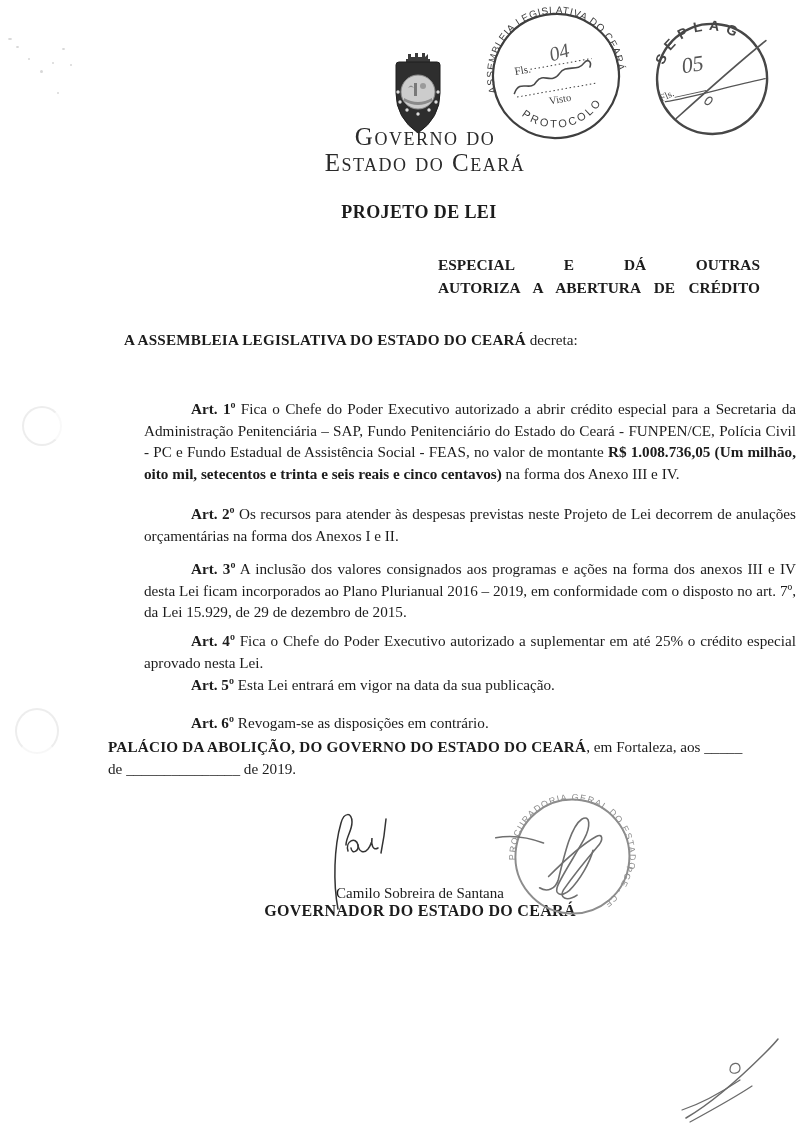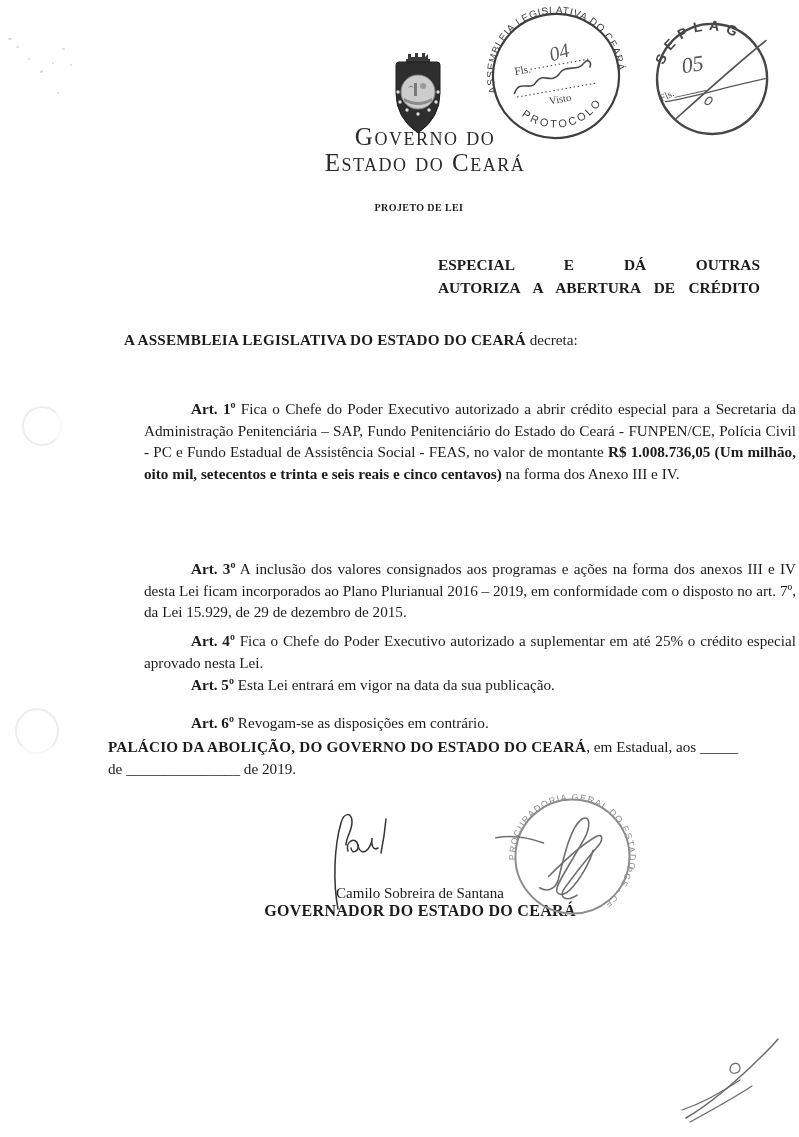--- a/index.html
+++ b/index.html
@@ -14,21 +14,21 @@
     font-variant:small-caps;color:#2a2a2a;line-height:1.05;}
   .org-name .l1{font-size:25px;letter-spacing:1.5px;}
   .org-name .l2{font-size:25px;letter-spacing:1.5px;}
   
   .stamp{position:absolute;}
   .stamp-assembleia{left:476px;top:2px;transform:rotate(-10deg);}
   .stamp-seplag{left:649px;top:19px;transform:rotate(4deg);}
   .stamp-pge{left:490px;top:790px;transform:rotate(5deg);}
   
   .doc-title{position:absolute;left:108px;top:202px;width:622px;text-align:center;
-    font-weight:bold;font-size:10px;letter-spacing:.4px;}
+    font-weight:bold;font-size:18px;letter-spacing:.4px;}
   .ementa{position:absolute;left:438px;top:253px;width:322px;font-weight:bold;
     font-size:15.4px;line-height:23px;}
   .ementa .just{text-align:justify;text-align-last:justify;}
   .preamble{position:absolute;left:108px;top:331px;width:652px;padding-left:16px;
     box-sizing:border-box;font-size:15.2px;}
   .preamble b{letter-spacing:.2px;margin-top:32px;}
   .article{position:absolute;left:108px;width:652px;font-size:15.2px;line-height:21.5px;
     text-align:justify;text-indent:47px;margin-left:36px;}
   .a1{top:383px;}.a2{top:488px;}.a3{top:543px;}.a4{top:615px;}.a5{top:659px;}.a6{top:697px;}
   .closing{position:absolute;left:108px;top:736px;width:652px;font-size:15.2px;line-height:22px;}
@@ -127,31 +127,32 @@
 
   <div class="ementa">
     <div class="just">ESPECIAL E DÁ OUTRAS</div>
     <div class="just">AUTORIZA A ABERTURA DE CRÉDITO</div>
   </div>
 
   <div class="preamble"><b>A ASSEMBLEIA LEGISLATIVA DO ESTADO DO CEARÁ</b><span> decreta:</span></div>
 
   <p class="article a1"><b>Art. 1º</b><span> Fica o Chefe do Poder Executivo autorizado a abrir crédito especial para a Secretaria da Administração Penitenciária – SAP, Fundo Penitenciário do Estado do Ceará - FUNPEN/CE, Polícia Civil - PC e Fundo Estadual de Assistência Social  - FEAS, no valor de montante </span><b>R$ 1.008.736,05 (Um milhão, oito mil, setecentos e trinta e seis reais e cinco centavos)</b><span>  na forma dos Anexo III e IV.</span></p>
 
+  <p class="article a2"><b>Art. 2º</b><span> Os recursos para atender às despesas previstas neste Projeto de Lei decorrem de anulações orçamentárias na forma dos Anexos I e II.</span></p>
 
   <p class="article a3"><b>Art. 3º</b><span> A inclusão dos valores consignados aos programas e ações na forma dos anexos III e IV desta Lei ficam incorporados ao Plano Plurianual 2016 – 2019, em conformidade com o disposto no art. 7º,  da Lei 15.929, de 29 de dezembro de 2015.</span></p>
 
   <p class="article a4"><b>Art. 4º</b><span> Fica o Chefe do Poder Executivo autorizado a suplementar em até 25% o crédito especial aprovado nesta Lei.</span></p>
 
   <p class="article a5"><b>Art. 5º</b><span> Esta Lei entrará em vigor na data da sua publicação.</span></p>
 
   <p class="article a6"><b>Art. 6º</b><span> Revogam-se as disposições em contrário.</span></p>
 
   <div class="closing">
-    <div style="white-space:nowrap;"><b>PALÁCIO DA ABOLIÇÃO, DO GOVERNO DO ESTADO DO CEARÁ</b><span>, em Estadual, aos _____</span></div>
+    <div style="white-space:nowrap;"><b>PALÁCIO DA ABOLIÇÃO, DO GOVERNO DO ESTADO DO CEARÁ</b><span>, em Fortaleza, aos _____</span></div>
     <div>de _______________ de 2019.</div>
   </div>
 
   <svg class="sig-stroke" width="90" height="115" viewBox="0 0 90 115">
     <g fill="none" stroke="#333" stroke-width="1.5" stroke-linecap="round">
       <path d="M24,110 C 19,84 20,48 27,24 C 30,13 38,13 38,23 C 38,32 32,38 32,46"></path>
       <path d="M34,52 C 31,42 42,37 44,46 C 45,52 38,56 37,49"></path>
       <path d="M44,46 C 45,53 50,55 54,50 C 57,46 58,41 58,39 C 57,46 59,52 64,49"></path>
       <path d="M72,20 C 71,31 69,44 67,54"></path>
     </g>

